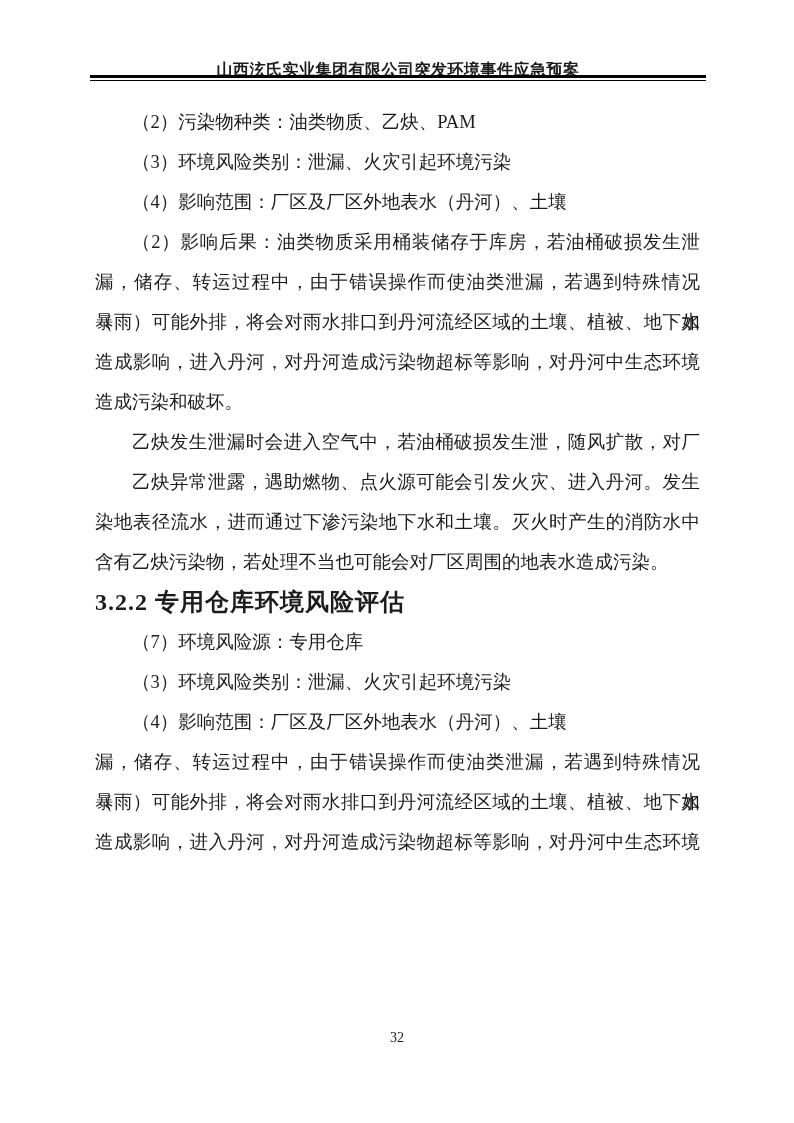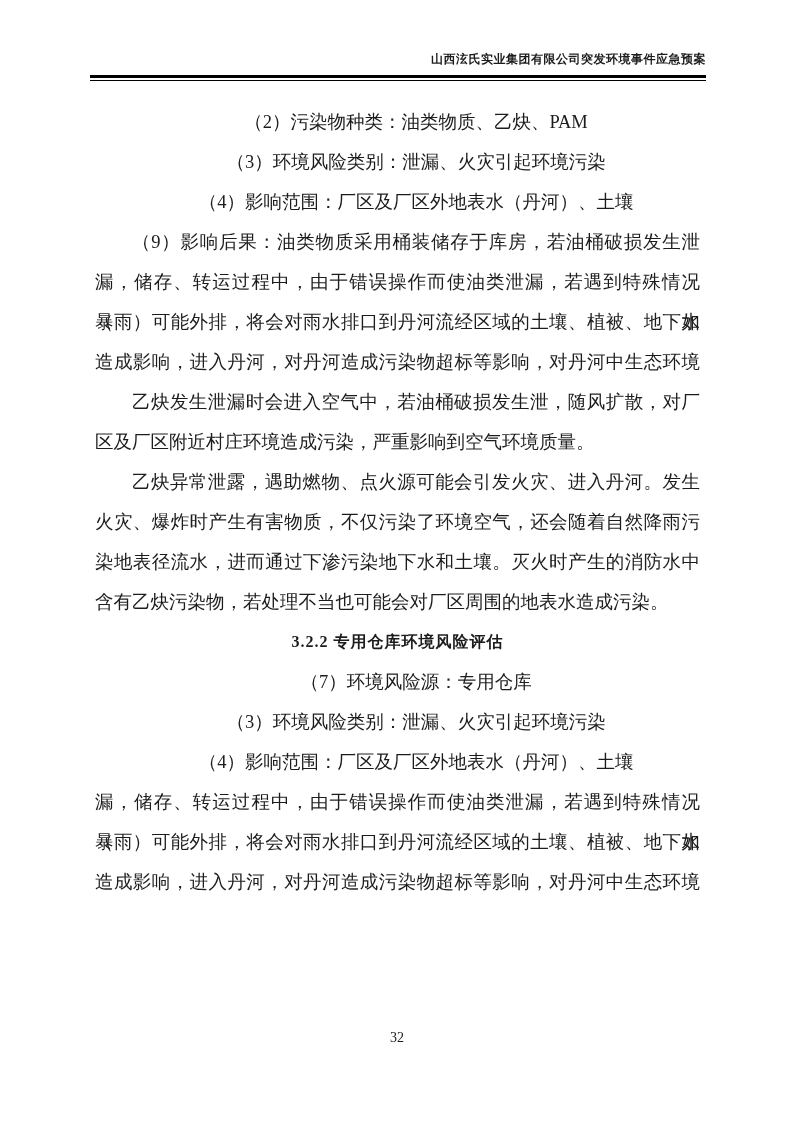--- a/index.html
+++ b/index.html
@@ -8,26 +8,26 @@
     width: 794px;
     height: 1123px;
     margin: 0 auto;
     background: #ffffff;
     font-family: "Liberation Serif", "DejaVu Serif", serif;
     color: #1c1c1c;
     overflow: hidden;
   }
   .hdr-title {
     position: absolute;
-    top: 48px;
+    top: 59px;
     left: 90px;
     width: 616px;
-    text-align: right;
+    text-align: center;
     font-weight: bold;
-    font-size: 12px;
+    font-size: 16px;
     line-height: 22px;
     letter-spacing: 0.5px;
     white-space: nowrap;
   }
   .hdr-rule {
     position: absolute;
     top: 75px;
     left: 90px;
     width: 616px;
     height: 2px;
@@ -43,26 +43,25 @@
   .ln {
     height: 40px;
     line-height: 40px;
     font-size: 18.5px;
     white-space: normal;
   }
   .just {
     text-align: justify;
     text-align-last: justify;
   }
-  .ind { text-indent: 37px; text-align: center; }
+  .ind { text-indent: 37px; }
   .heading {
     font-weight: bold;
-    font-size: 16px;
+    font-size: 24px;
     letter-spacing: 1px;
-    text-align: center;
   }
   .footer {
     position: absolute;
     top: 1028px;
     left: 0;
     width: 794px;
     text-align: center;
     font-size: 14px;
     line-height: 20px;
   }
@@ -74,30 +73,29 @@
 
   <div class="hdr-title">山西泫氏实业集团有限公司突发环境事件应急预案</div>
   <div class="hdr-rule"></div>
 
   <div class="content">
 
     <div class="ln ind">（2）污染物种类：油类物质、乙炔、PAM</div>
     <div class="ln ind">（3）环境风险类别：泄漏、火灾引起环境污染</div>
     <div class="ln ind">（4）影响范围：厂区及厂区外地表水（丹河）、土壤</div>
 
-    <div class="ln ind just">（9）影响后果：油类物质采用桶装储存于库房，若油桶破损发生泄</div>
+    <div class="ln ind just">（2）影响后果：油类物质采用桶装储存于库房，若油桶破损发生泄</div>
     <div class="ln just">漏，储存、转运过程中，由于错误操作而使油类泄漏，若遇到特殊情况（如</div>
     <div class="ln just">暴雨）可能外排，将会对雨水排口到丹河流经区域的土壤、植被、地下水</div>
     <div class="ln just">造成影响，进入丹河，对丹河造成污染物超标等影响，对丹河中生态环境</div>
+    <div class="ln">造成污染和破坏。</div>
 
     <div class="ln ind just">乙炔发生泄漏时会进入空气中，若油桶破损发生泄，随风扩散，对厂</div>
-    <div class="ln">区及厂区附近村庄环境造成污染，严重影响到空气环境质量。</div>
 
     <div class="ln ind just">乙炔异常泄露，遇助燃物、点火源可能会引发火灾、进入丹河。发生</div>
-    <div class="ln just">火灾、爆炸时产生有害物质，不仅污染了环境空气，还会随着自然降雨污</div>
     <div class="ln just">染地表径流水，进而通过下渗污染地下水和土壤。灭火时产生的消防水中</div>
     <div class="ln">含有乙炔污染物，若处理不当也可能会对厂区周围的地表水造成污染。</div>
 
     <div class="ln heading">3.2.2 专用仓库环境风险评估</div>
 
     <div class="ln ind">（7）环境风险源：专用仓库</div>
     <div class="ln ind">（3）环境风险类别：泄漏、火灾引起环境污染</div>
     <div class="ln ind">（4）影响范围：厂区及厂区外地表水（丹河）、土壤</div>
 
     <div class="ln just">漏，储存、转运过程中，由于错误操作而使油类泄漏，若遇到特殊情况（如</div>

